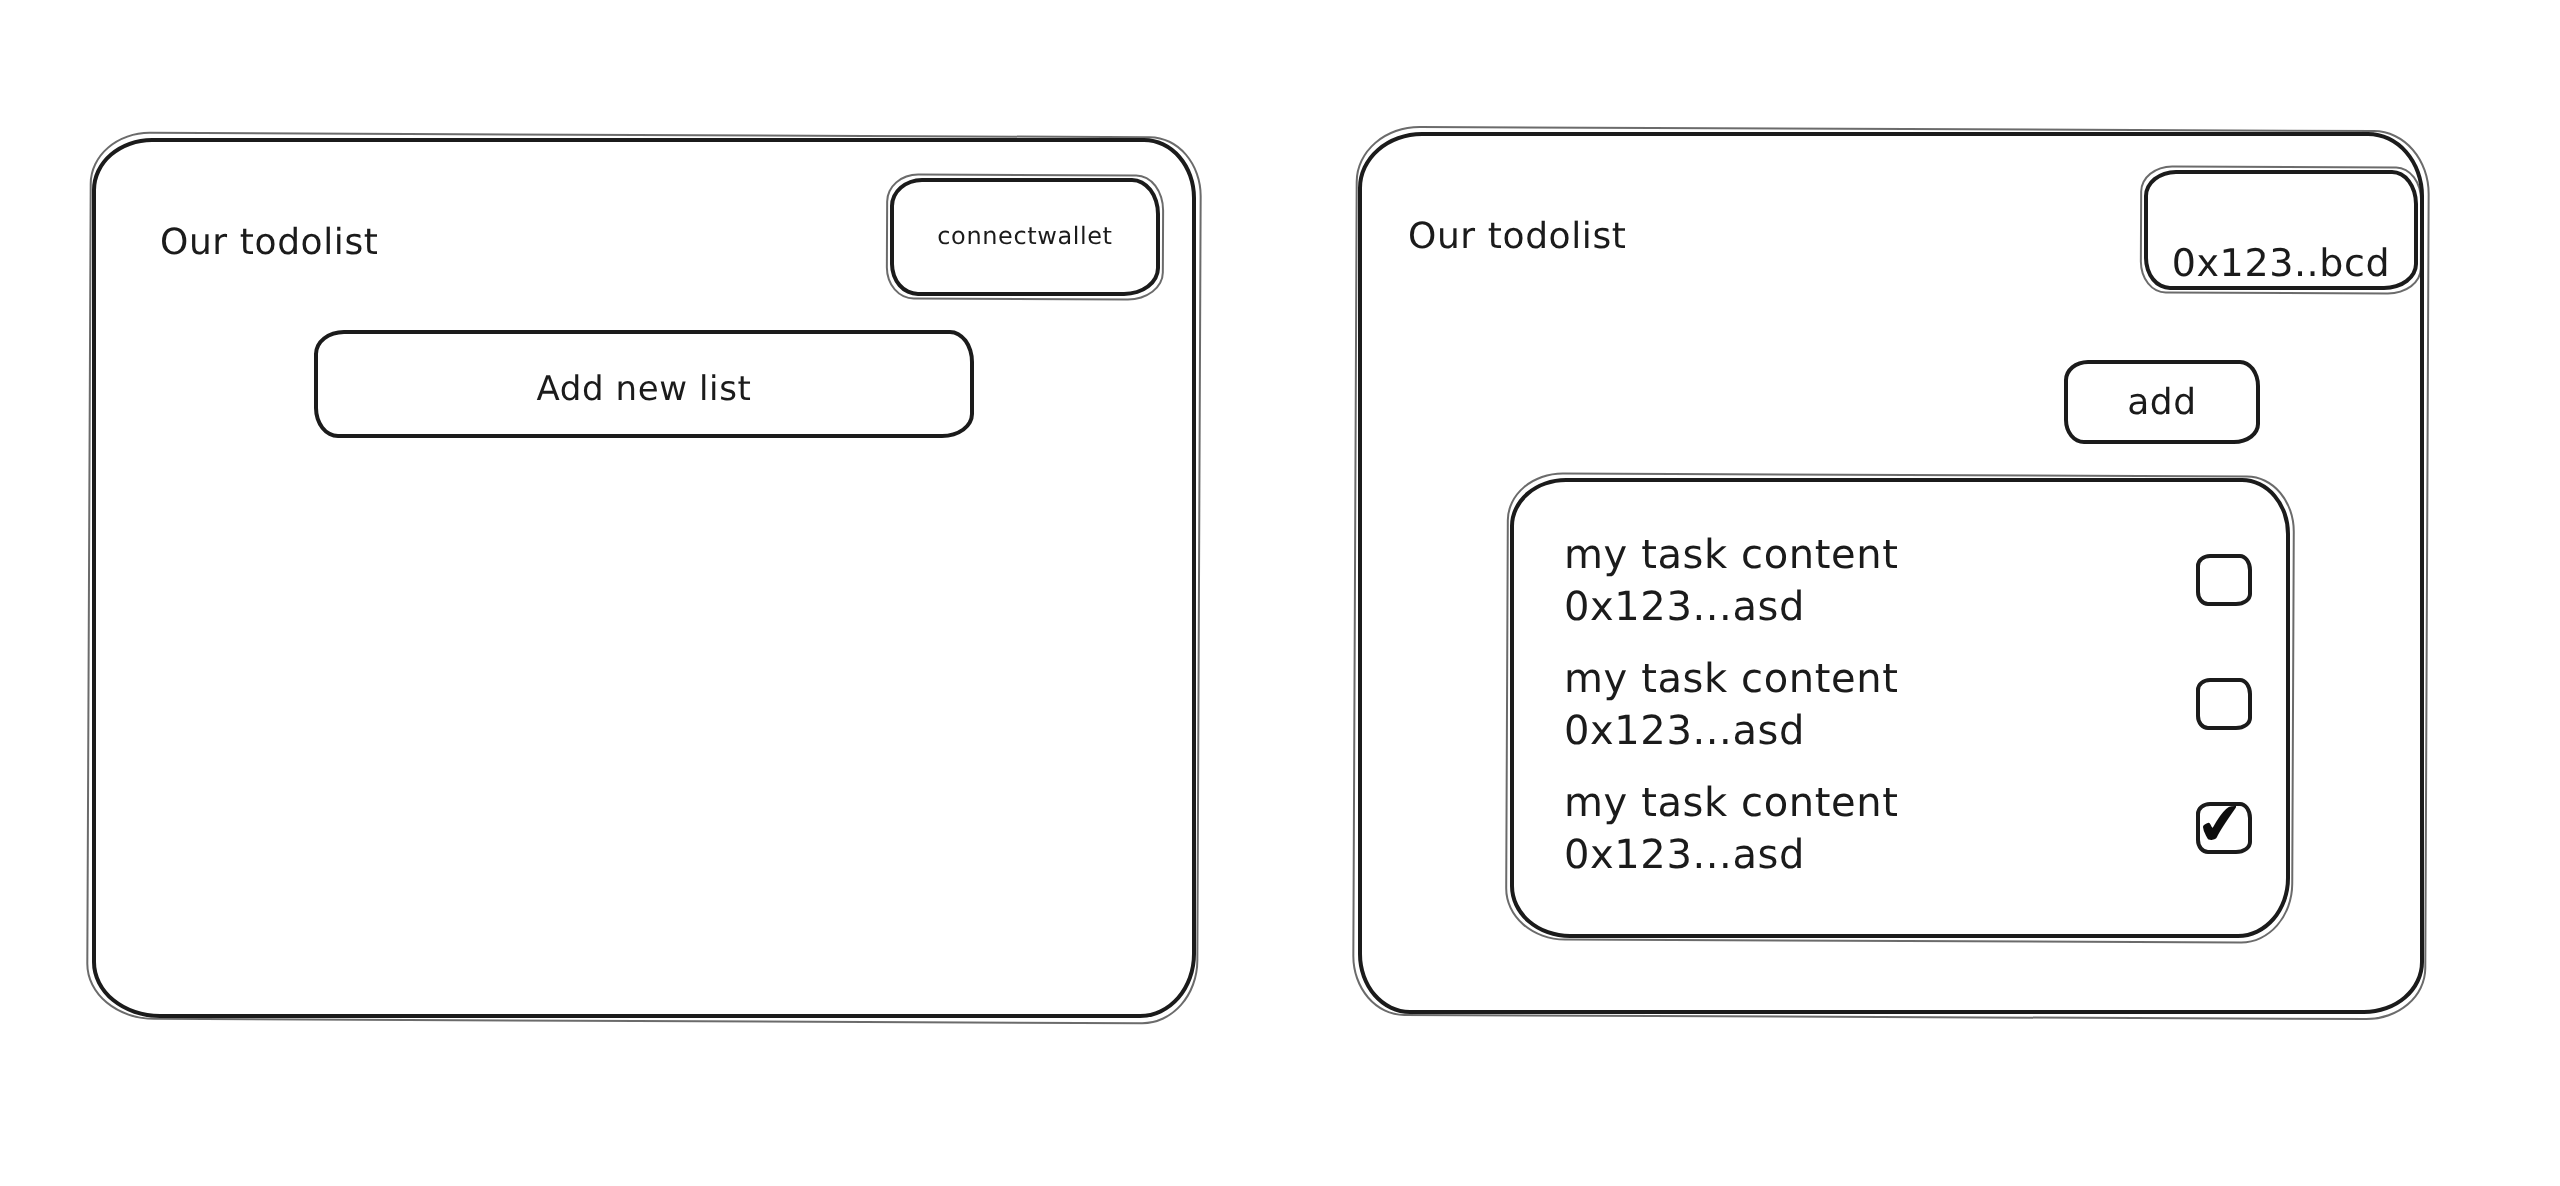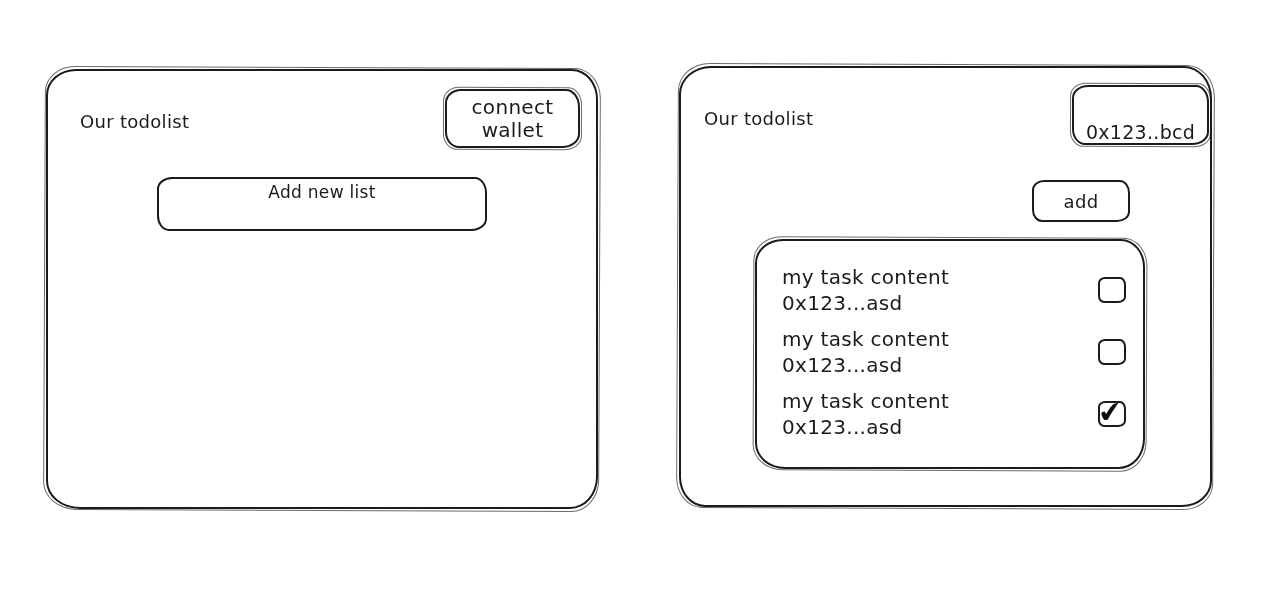--- a/index.html
+++ b/index.html
@@ -41,29 +41,28 @@
   .panel-left .panel-title{left:32px;top:40px;}
   .panel-right .panel-title{left:23px;top:40px;}
   
   .btn{
     display:flex;align-items:center;justify-content:center;
     text-align:center;cursor:pointer;
   }
   .connect-wallet{
     left:397px;top:18px;width:135px;height:59px;
     border-radius:16px 14px 18px 14px / 14px 18px 14px 16px;
-    font-size:20px;line-height:23px;flex-direction:column;text-align:right;
+    font-size:12px;line-height:23px;text-align:right;
   }
   .add-new-list{
     left:109px;top:94px;width:330px;height:54px;
     border-radius:15px 12px 16px 12px / 12px 16px 12px 15px;
     font-size:17px;
     align-items:flex-start;justify-content:center;
-    padding-top:3px;
-    margin-top:12px;
+    padding-top:18px;
   }
   .wallet-address{
     left:391px;top:17px;width:137px;height:60px;
     border-radius:16px 13px 17px 13px / 13px 17px 13px 16px;
     font-size:19px;
     align-items:flex-end;
   }
   .new-task-input{
     left:98px;top:110px;width:230px;height:44px;
     border-radius:13px 11px 14px 11px / 11px 14px 11px 13px;

